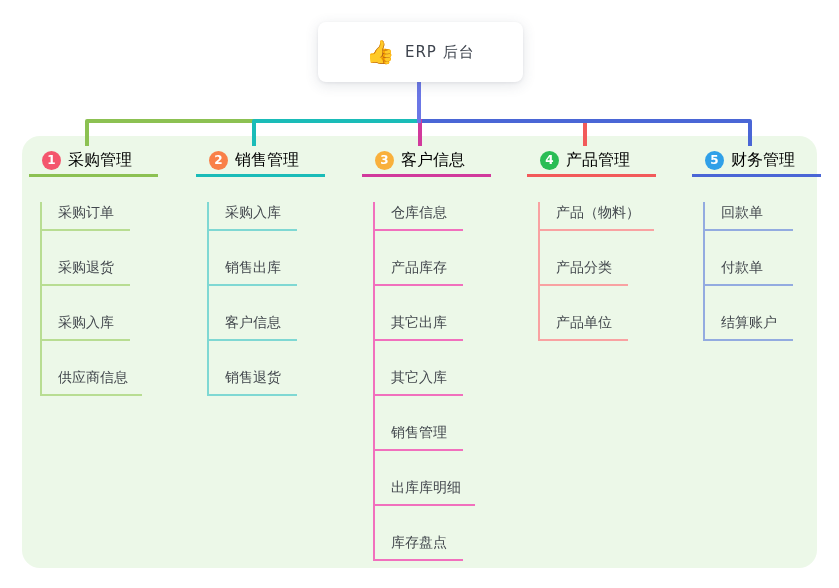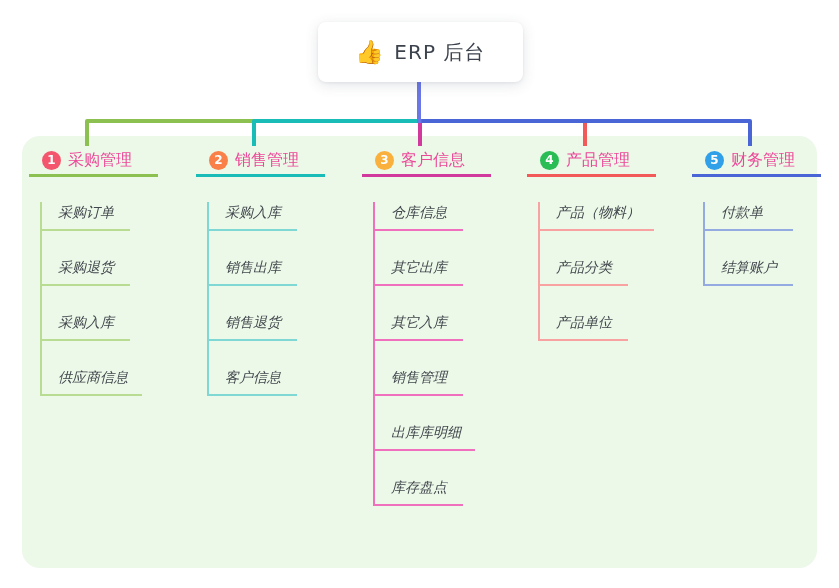--- a/index.html
+++ b/index.html
@@ -20,45 +20,44 @@
   svg.connectors{position:absolute;left:0;top:0;width:839px;height:588px;pointer-events:none;}
 
   
   .root-card{
     position:absolute;left:318px;top:22px;width:205px;height:60px;
     background:#ffffff;border-radius:8px;
     box-shadow:0 3px 14px rgba(60,70,90,.14), 0 1px 3px rgba(60,70,90,.08);
     display:flex;align-items:center;justify-content:center;gap:10px;
   }
   .root-emoji{font-size:23px;line-height:1;color:#f5b83d;}
-  .root-label{font-size:20px;color:#3d434d;font-weight:500;letter-spacing:1px;}
+  .root-label{font-size:15px;color:#3d434d;font-weight:500;letter-spacing:1px;}
 
   
   .branch{position:absolute;top:147px;}
   .branch-title{
     width:116px;height:27px;border-bottom:3px solid var(--main,#888);
     display:flex;align-items:center;gap:7px;padding-left:13px;box-sizing:content-box;
   }
   .badge{
     width:19px;height:19px;border-radius:50%;background:var(--badge,#999);
     color:#fff;font-size:12px;font-weight:600;line-height:19px;text-align:center;
     flex:0 0 19px;
   }
-  .branch-label{font-size:16px;color:#ec4899;white-space:nowrap;}
+  .branch-label{font-size:16px;color:#000000;white-space:nowrap;}
 
   .children{
     margin-left:11px;border-left:2px solid var(--light,#bbb);
   }
   .child{
     width:fit-content;white-space:nowrap;
     margin-top:26px;padding:0 14px 7px 16px;
     border-bottom:2px solid var(--light,#bbb);
     font-size:14px;line-height:20px;color:#42474d;
     min-width:58px;
-    font-style:italic;
   }
   .children .child:first-child{margin-top:25px;}
 </style>
 </head>
 <body style="background: rgb(255, 255, 255);">
 
 <div class="stage">
 
   <div class="panel" style="background: rgb(236, 248, 232);"></div>
 
@@ -90,32 +89,33 @@
   </div>
 
   <div class="branch" style="left: 196px; --main: #1abcb8; --light: #7fd8d3; --badge: #f98048;">
     <div class="branch-title">
       <span class="badge">2</span>
       <span class="branch-label">销售管理</span>
     </div>
     <div class="children">
       <div class="child">采购入库</div>
       <div class="child">销售出库</div>
+      <div class="child">客户信息</div>
       <div class="child">销售退货</div>
-      <div class="child">客户信息</div>
     </div>
   </div>
 
   <div class="branch" style="left: 362px; --main: #d13a9c; --light: #f170bd; --badge: #f9b03c;">
     <div class="branch-title">
       <span class="badge">3</span>
       <span class="branch-label">客户信息</span>
     </div>
     <div class="children">
       <div class="child">仓库信息</div>
+      <div class="child">产品库存</div>
       <div class="child">其它出库</div>
       <div class="child">其它入库</div>
       <div class="child">销售管理</div>
       <div class="child">出库库明细</div>
       <div class="child">库存盘点</div>
     </div>
   </div>
 
   <div class="branch" style="left: 527px; --main: #f25a5a; --light: #f9a2a2; --badge: #2abd55;">
     <div class="branch-title">
@@ -128,18 +128,19 @@
       <div class="child">产品单位</div>
     </div>
   </div>
 
   <div class="branch" style="left: 692px; --main: #4a66d6; --light: #93abe0; --badge: #30a0e8;">
     <div class="branch-title">
       <span class="badge">5</span>
       <span class="branch-label">财务管理</span>
     </div>
     <div class="children">
+      <div class="child">回款单</div>
       <div class="child">付款单</div>
       <div class="child">结算账户</div>
     </div>
   </div>
 
 </div>
 
 </body></html>

